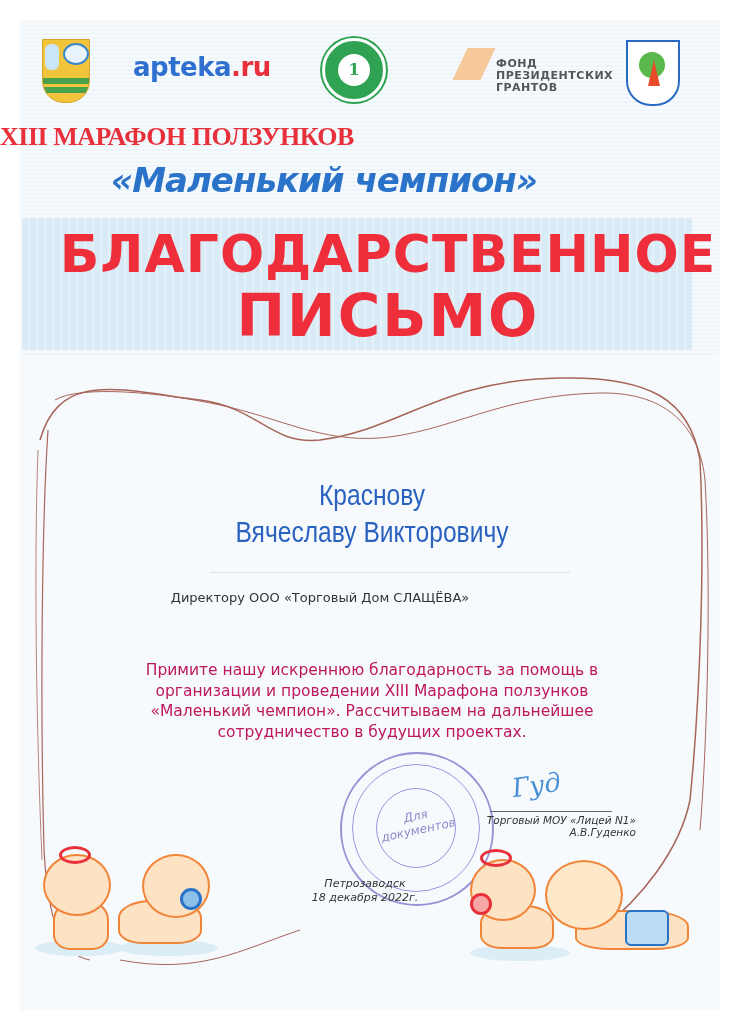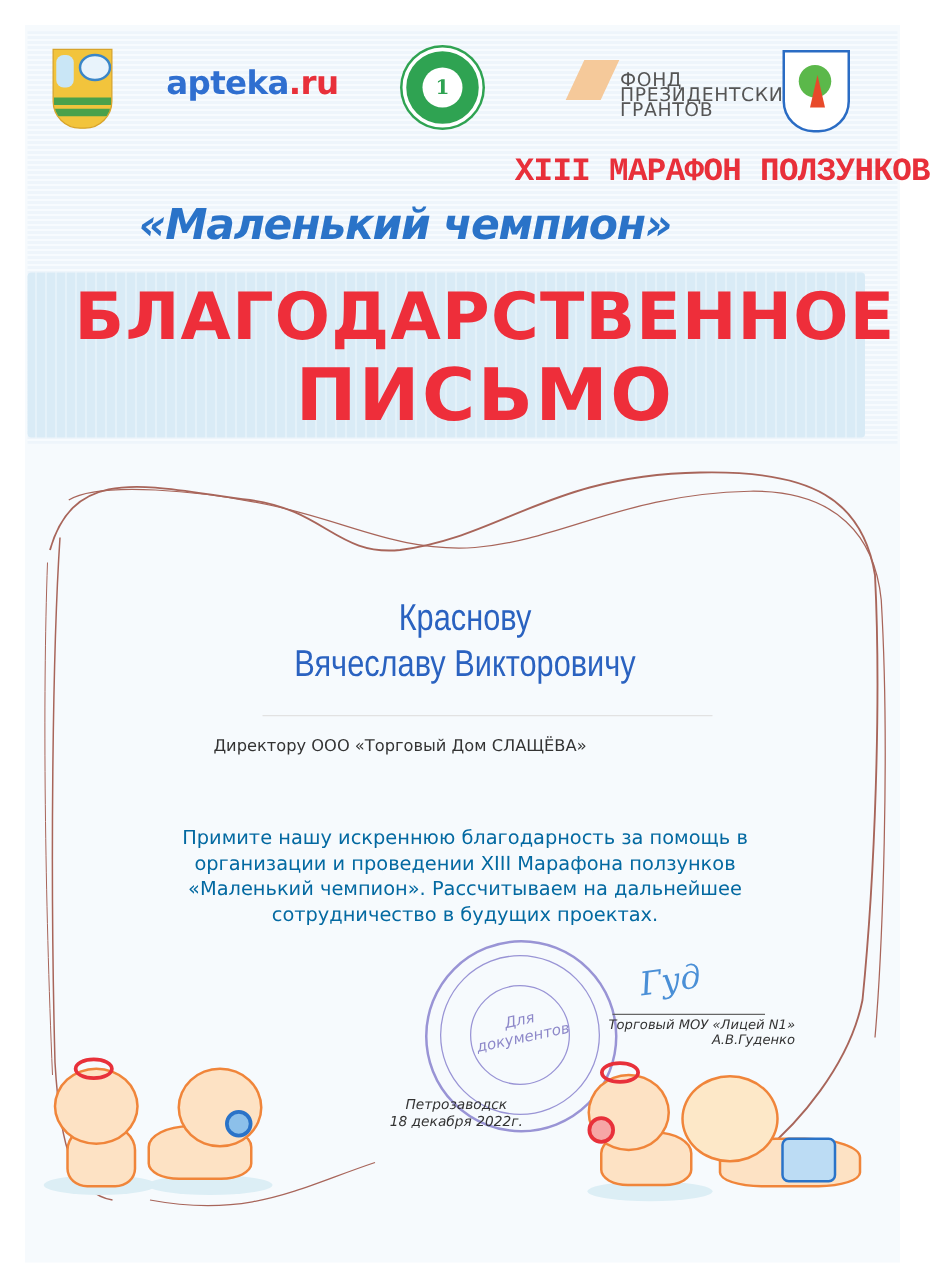--- a/index.html
+++ b/index.html
@@ -14,36 +14,36 @@
   .coat .band { position:absolute; left:0; right:0; top:38px; height:6px; background:#4aa14b; }
   .coat .band2 { position:absolute; left:0; right:0; top:47px; height:6px; background:#4aa14b; }
   .coat .cloud { position:absolute; left:2px; top:4px; width:14px; height:26px; background:#c9e6f6; border-radius:6px; }
   .coat .ball { position:absolute; left:20px; top:3px; width:22px; height:18px; border:2px solid #3a86c8; border-radius:50%; background:#e8f3fb; }
   .apteka { left:133px; top:52px; font-family:"DejaVu Sans", sans-serif; font-weight:bold; font-size:26px; color:#2f6fd0; letter-spacing:-0.5px; }
   .apteka .ru { color:#e8303a; }
   .marathon-logo { left:322px; top:38px; width:58px; height:58px; border-radius:50%; background:#2fa352; border:3px solid #ffffff; box-shadow:0 0 0 2px #2fa352; }
   .marathon-logo .inner { position:absolute; left:13px; top:13px; width:32px; height:32px; border-radius:50%; background:#ffffff; }
   .marathon-logo .num { position:absolute; left:0; right:0; top:6px; text-align:center; color:#2fa352; font-weight:bold; font-size:16px; font-family:"DejaVu Serif", serif; }
   .fond-mark { left:460px; top:48px; width:28px; height:32px; background:#f5c99a; transform:skewX(-25deg); }
-  .fond-text { left:496px; top:58px; font-size:15px; font-weight:normal; color:#555; line-height:12px; letter-spacing:0.5px; }
+  .fond-text { left:496px; top:58px; font-size:11px; font-weight:bold; color:#555; line-height:12px; letter-spacing:0.5px; }
   .lyceum { left:626px; top:40px; width:50px; height:62px; border:2px solid #2a6cc4; border-radius:0 0 25px 25px; background:#ffffff; }
   .lyceum .tree { position:absolute; left:11px; top:10px; width:26px; height:26px; border-radius:50%; background:#5bb84a; }
   .lyceum .trunk { position:absolute; left:20px; top:18px; width:0; height:0; border-left:6px solid transparent; border-right:6px solid transparent; border-bottom:26px solid #e84a2a; }
-  .sub-title { position:absolute; left:0; width:744px; top:122px; text-align:right; font-family:Liberation Mono, monospace; font-weight:bold; font-size:26px; color:#e8303a; letter-spacing:-0.5px; }
+  .sub-title { position:absolute; left:0; width:744px; top:122px; text-align:left; font-family:Liberation Serif, serif; font-weight:bold; font-size:26px; color:#e8303a; letter-spacing:-0.5px; }
   .script-title { position:absolute; left:0; width:648px; top:160px; text-align:center; font-family:"DejaVu Sans", sans-serif; font-weight:bold; font-style:italic; font-size:34px; color:#2a73c8; letter-spacing:-1px; }
   .big-title { position:absolute; left:16px; width:744px; text-align:center; font-family:"DejaVu Sans", sans-serif; font-weight:bold; color:#ee2e3a; }
   .big1 { top:224px; font-size:52px; letter-spacing:1px; }
   .big2 { top:282px; font-size:58px; letter-spacing:2px; }
   .frame { position:absolute; left:0; top:0; width:744px; height:1024px; }
   .recipient { position:absolute; left:0; width:744px; text-align:center; font-family:"Liberation Sans", sans-serif; color:#2a62c0; font-size:30px; transform:scaleX(0.82); }
   .r1 { top:478px; }
   .r2 { top:515px; }
   .divider { position:absolute; left:210px; width:360px; top:572px; height:1px; background:#e2e2e2; }
   .position { position:absolute; left:0; width:640px; top:590px; text-align:center; font-size:13px; color:#333; font-family:"DejaVu Sans", sans-serif; }
-  .body-text { position:absolute; left:120px; width:504px; top:660px; text-align:center; font-size:15.5px; color:#0369a1; line-height:20.5px; font-family:"DejaVu Sans", sans-serif; }
+  .body-text { position:absolute; left:120px; width:504px; top:660px; text-align:center; font-size:15.5px; color:#be185d; line-height:20.5px; font-family:"DejaVu Sans", sans-serif; }
   .stamp { position:absolute; left:340px; top:752px; width:150px; height:150px; border-radius:50%; border:2px solid #7a72c8; opacity:0.75; }
   .stamp .ring2 { position:absolute; left:10px; top:10px; width:126px; height:126px; border-radius:50%; border:1px solid #7a72c8; }
   .stamp .ring3 { position:absolute; left:34px; top:34px; width:78px; height:78px; border-radius:50%; border:1px solid #7a72c8; }
   .stamp .center { position:absolute; left:30px; top:55px; width:90px; text-align:center; font-size:12px; color:#6a62b8; transform:rotate(-12deg); font-style:italic; }
   .sig-line { position:absolute; left:490px; top:811px; width:122px; height:1px; background:#666; }
   .signature { position:absolute; left:512px; top:770px; font-family:"DejaVu Serif", serif; font-style:italic; font-size:26px; color:#4a8fd6; transform:rotate(-8deg); }
   .sig-title { position:absolute; left:470px; width:166px; top:814px; text-align:right; font-size:10.5px; font-style:italic; color:#333; line-height:12px; font-family:"DejaVu Sans", sans-serif; }
   .place { position:absolute; left:290px; width:150px; top:877px; text-align:center; font-size:11px; font-style:italic; color:#333; line-height:14px; font-family:"DejaVu Sans", sans-serif; }
   .baby { position:absolute; }
   .head { position:absolute; border-radius:50%; background:#fde2c4; border:2px solid #f0853a; }

